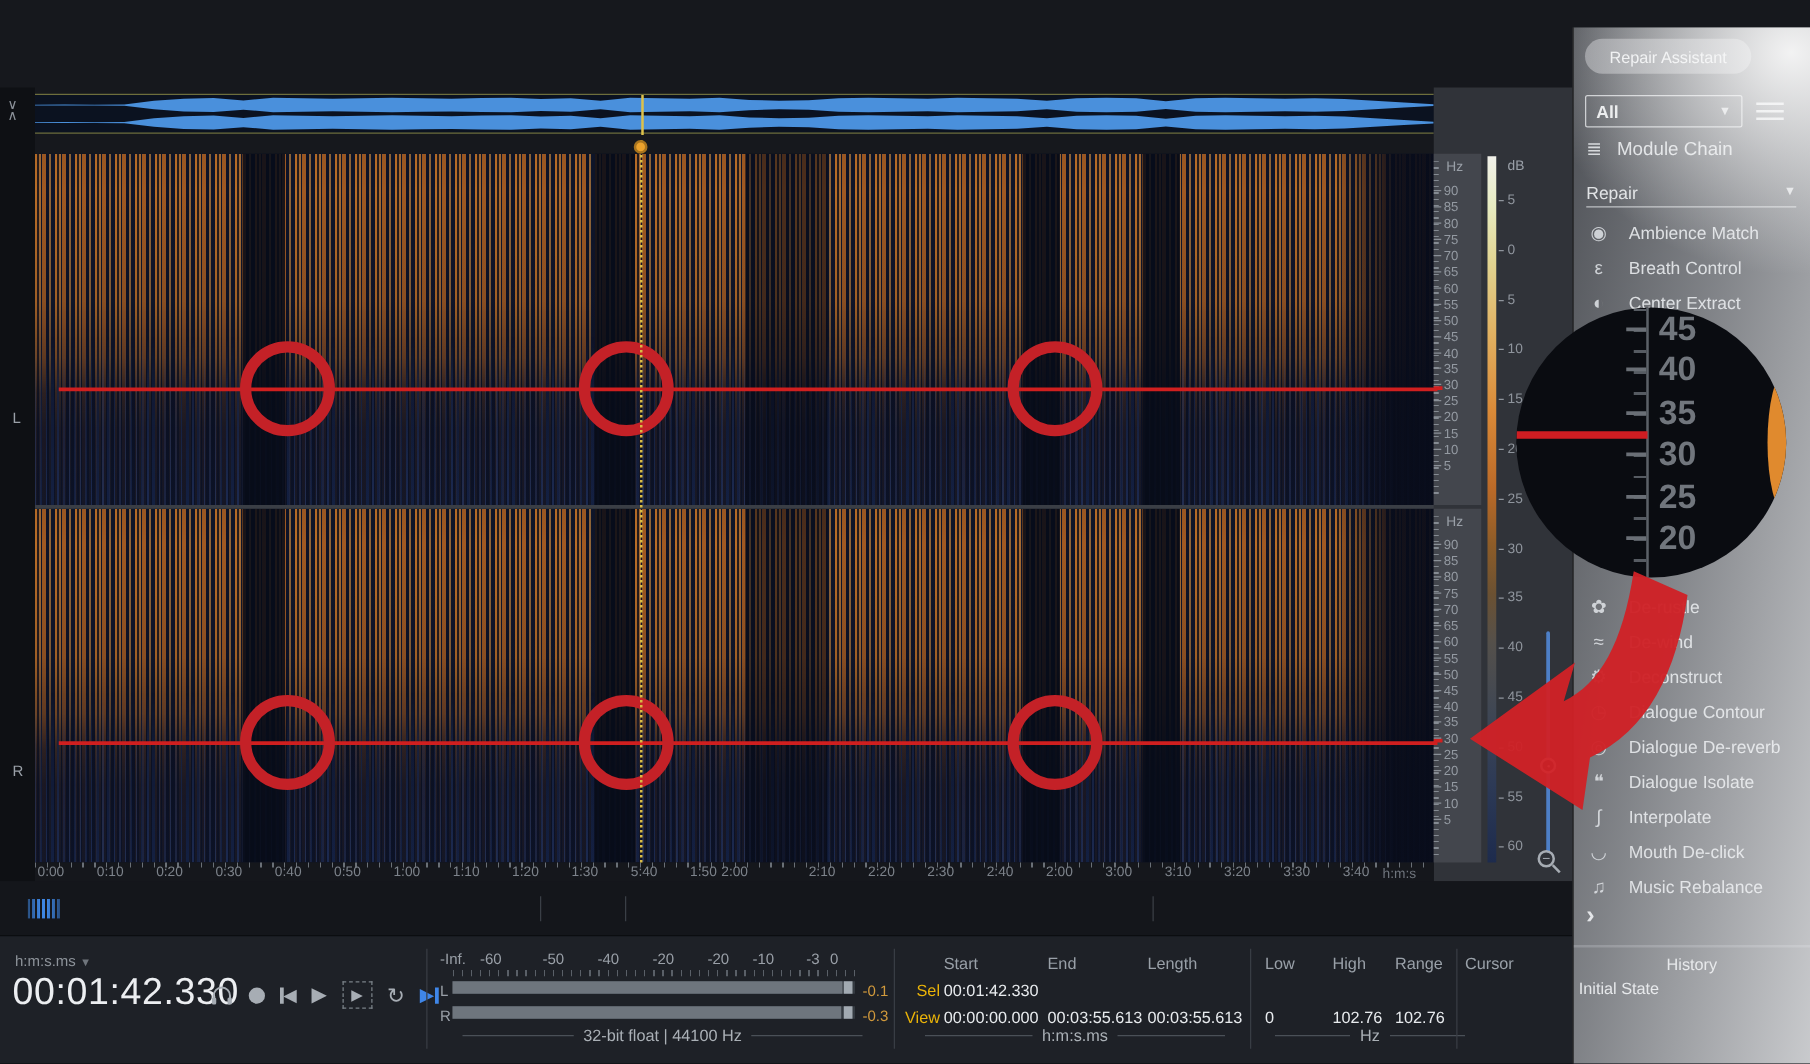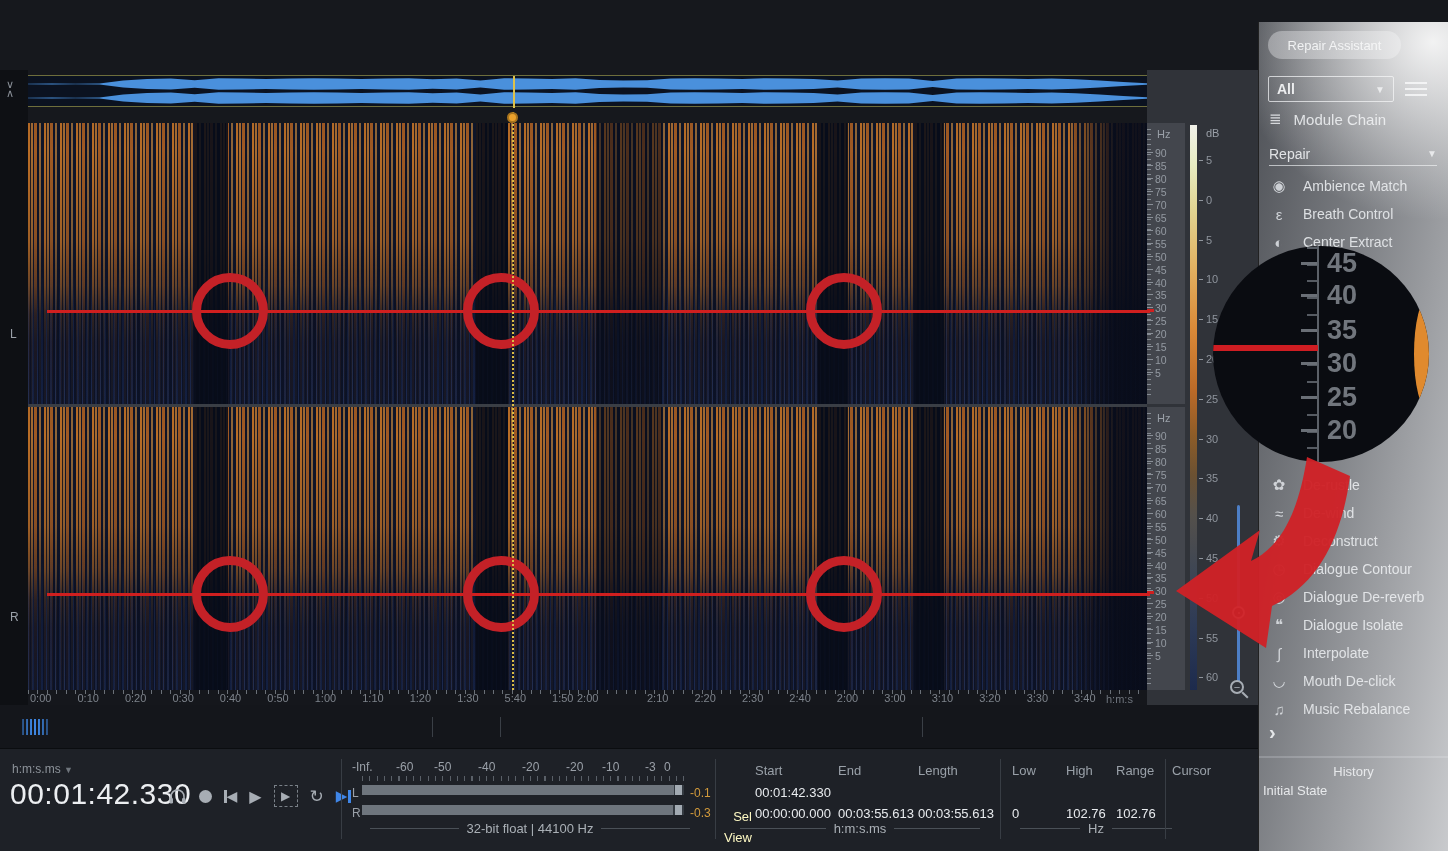--- a/index.html
+++ b/index.html
@@ -131,21 +131,21 @@
     background:repeating-linear-gradient(90deg,#5a6068 0 1px,transparent 1px 7.3px);}
   .meter-row-label{position:absolute;left:352px;color:#9aa0a8;font-size:12px;}
   .meter-track{position:absolute;left:362px;width:322px;height:10px;background:#343a41;}
   .meter-fill{position:absolute;left:0;top:0;height:100%;width:97%;background:#6e757d;}
   .meter-cap{position:absolute;right:2px;top:0;height:100%;width:7px;background:#a2aab2;}
   .meter-peak{position:absolute;color:#d29a3c;font-size:12px;}
   .fmt-line{position:absolute;display:flex;align-items:center;gap:8px;color:#aab0b6;font-size:13px;}
   .fmt-line::before,.fmt-line::after{content:"";height:1px;background:#4a5057;flex:1;min-width:60px;}
 
   .col-hdr{position:absolute;top:14px;color:#99a0a8;font-size:13px;}
-  .row-lbl{position:absolute;color:#fef9c3;font-size:13px;text-align:right;width:36px;margin-top:24px;}
+  .row-lbl{position:absolute;color:#eab308;font-size:13px;text-align:right;width:36px;}
   .val{position:absolute;color:#e8ebee;font-size:13px;}
 
   
   #rightpanel{position:absolute;left:1258px;top:22px;width:190px;height:829px;background:#33363c;border-left:1px solid #222;}
   #rightpanel::after{content:"";position:absolute;inset:0;pointer-events:none;z-index:5;
     background:radial-gradient(270px 240px at 92% 20px,rgba(251,251,251,.92),rgba(251,251,251,0) 74%),
                linear-gradient(100deg,rgba(188,190,194,.20) 0%,rgba(214,216,219,.48) 45%,rgba(238,239,241,.80) 100%);}
   #ra-btn{position:absolute;left:9px;top:9px;width:133px;height:28px;border-radius:14px;
     background:rgba(208,210,213,.48);display:flex;align-items:center;justify-content:center;
     color:#fafbfc;font-size:13px;}
@@ -419,21 +419,21 @@
             <span style="font-size:15px">▶</span>
             <div class="bar-v"></div>
           </div>
         </div>
     </div>
 
     <div class="bb-sep" style="left:341px"></div>
 
     <div id="meterscale">
         <span style="left: 0px;">-Inf.</span>
-        <span style="left: 44px;">-60</span>
+        <span style="left: 32px;">-60</span>
         <span style="left: 82px;">-50</span>
         <span style="left: 126px;">-40</span>
         <span style="left: 170px;">-20</span>
         <span style="left: 214px;">-20</span>
         <span style="left: 250px;">-10</span>
         <span style="left: 293px;">-3</span>
         <span style="left: 312px;">0</span>
       </div>
     <div id="meter-ticks"></div>
     <div class="meter-row-label" style="top:37px">L</div>

